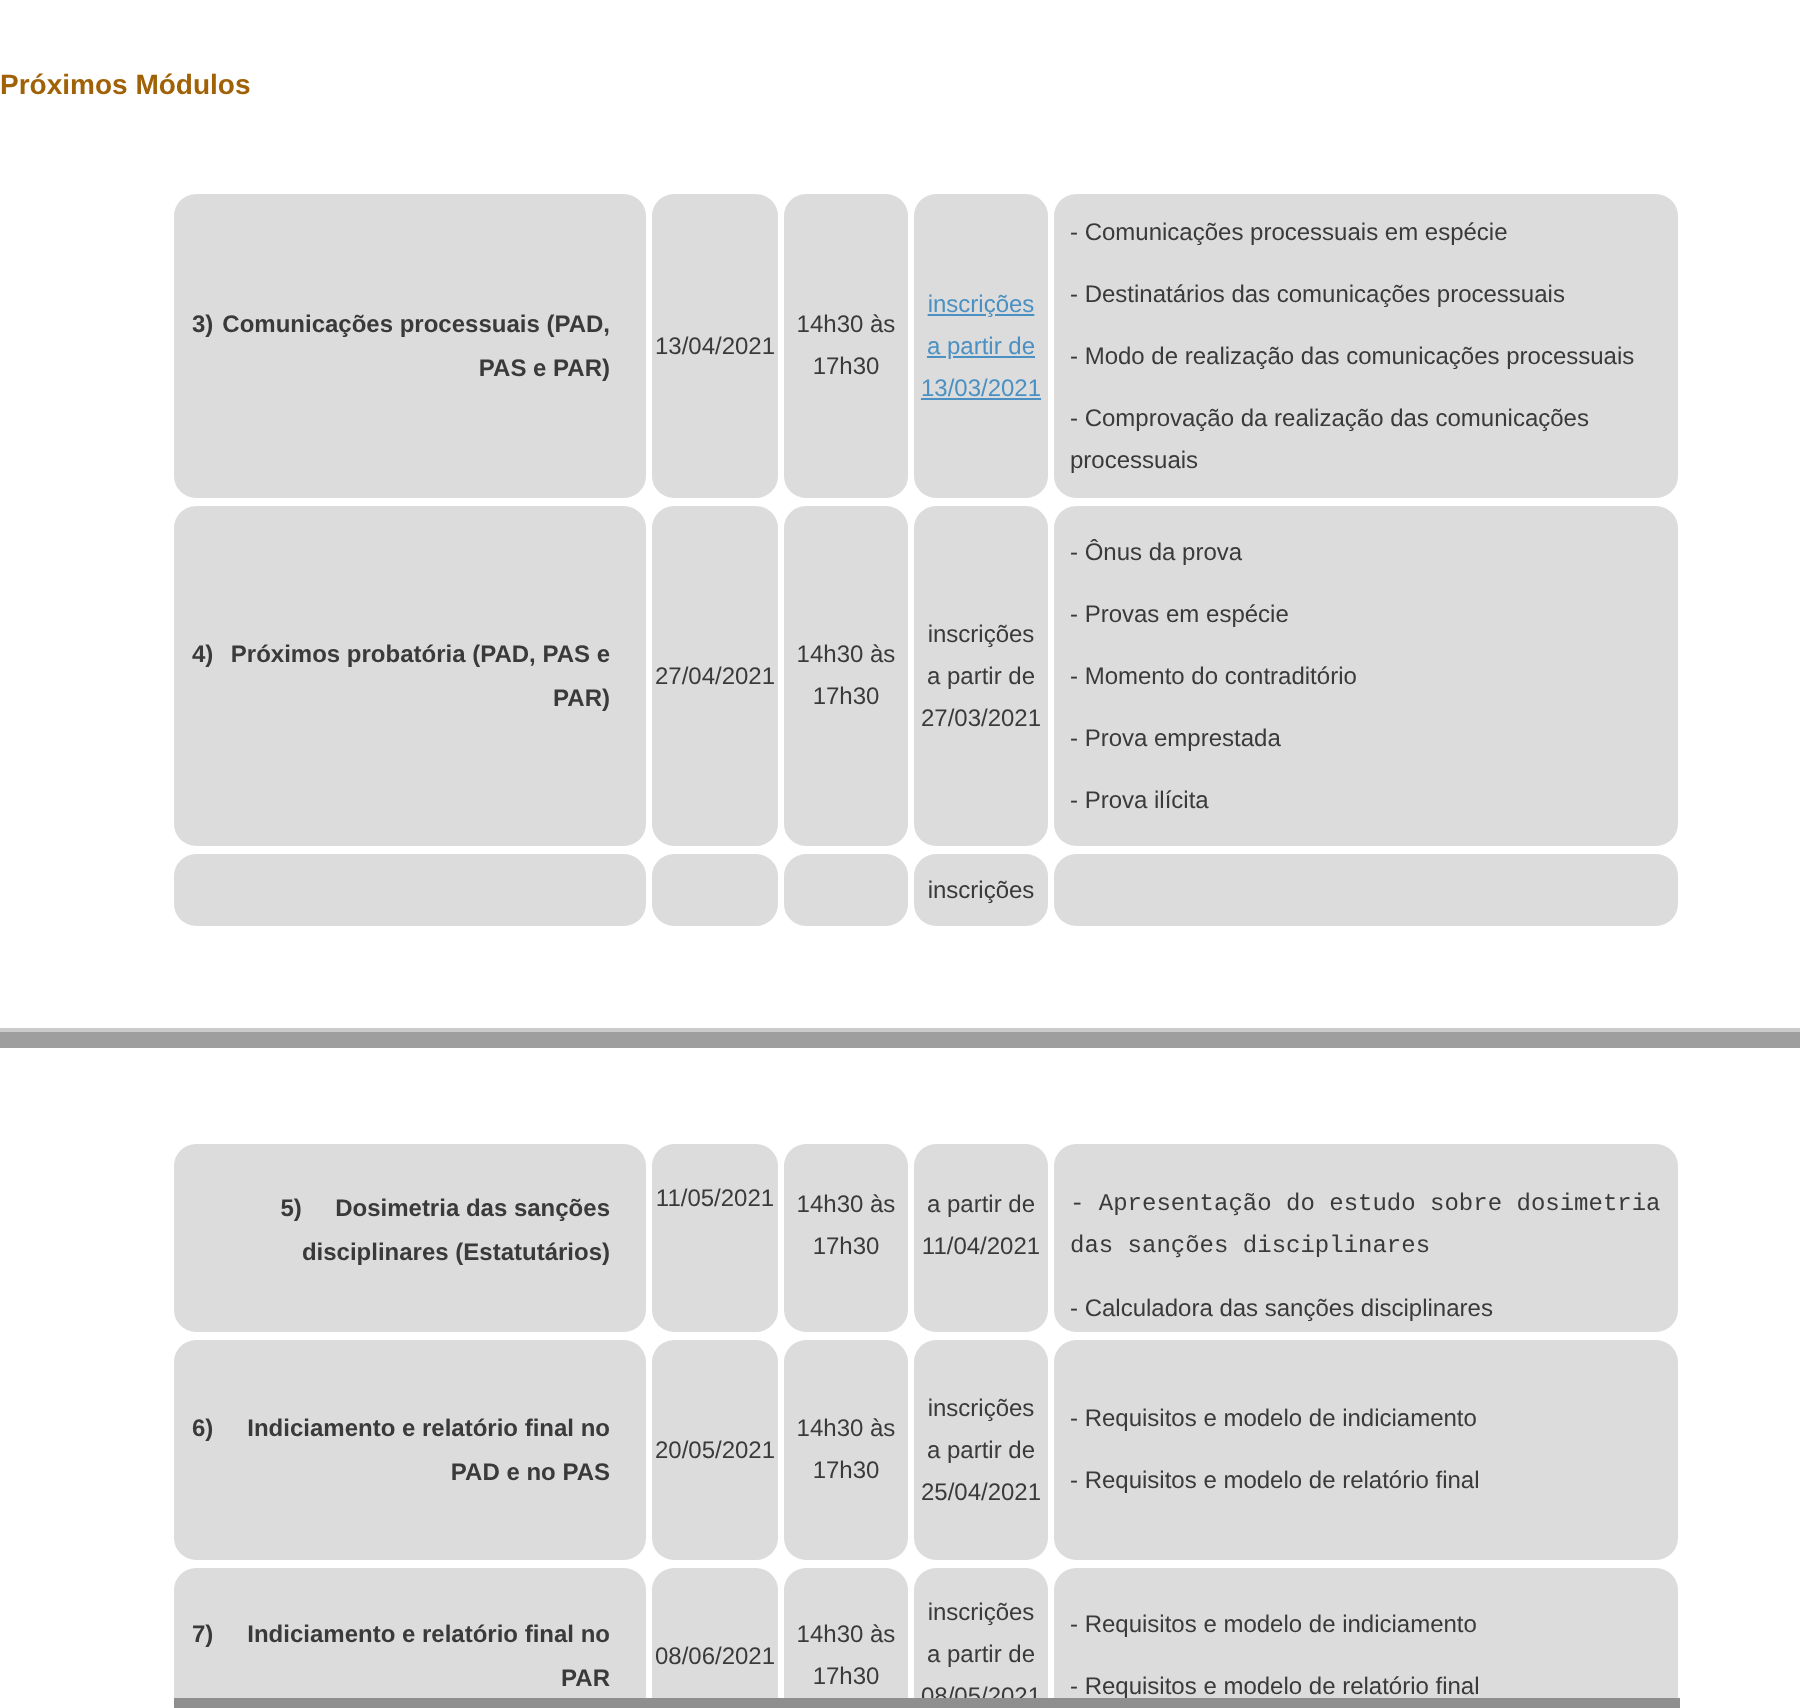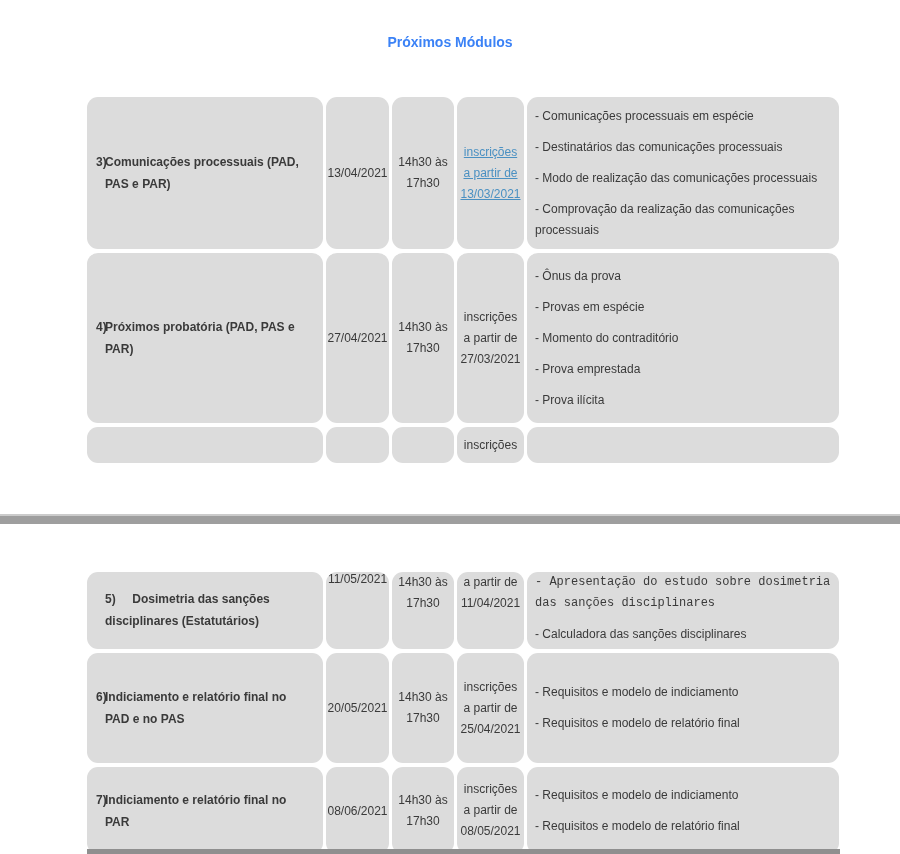--- a/index.html
+++ b/index.html
@@ -9,24 +9,24 @@
     height: 854px;
     background: #ffffff;
     font-family: "Liberation Sans", sans-serif;
     color: #3a3a3a;
     overflow: hidden;
   }
   .page-title {
     position: absolute;
     top: 34px; left: 0;
     width: 100%;
-    text-align: center;
+    text-align: left;
     font-size: 14px;
     font-weight: bold;
-    color: #3b82f6;
+    color: #a16207;
   }
   table.sched {
     position: absolute;
     border-collapse: separate;
     border-spacing: 3px 4px;
     table-layout: fixed;
   }
   #t1 { left: 84px; top: 93px; }
   #t2 { left: 84px; top: 568px; }
   table.sched td {
@@ -54,35 +54,35 @@
   td.cell-title { position: relative; }
   .t1wrap { position: relative; width: 100%; }
   .num {
     position: absolute;
     left: 8px; top: 0;
     font-weight: bold;
     line-height: 22px;
   }
   .ttl {
     font-weight: bold;
-    text-align: left;
+    text-align: right;
     max-width: 200px;
-    margin: 16px auto;
+    margin: 1px auto;
     line-height: 22px;
   }
   td.cell-date, td.cell-time, td.cell-ins { text-align: center; }
   td.cell-date { white-space: nowrap; }
   td.cell-time { line-height: 21px; }
   .ins-line { line-height: 21px; }
   .ins-link { color: #4a90c2; text-decoration: underline; cursor: pointer; }
   td.cell-topics { padding-left: 8px; padding-right: 2px; }
   .topic { line-height: 21px; margin: 10px 0; }
   .topic:first-child { margin-top: 0; }
   .topic:last-child { margin-bottom: 0; }
-  tr.top td { vertical-align: top; padding-top: 0; }
+  tr.top td { vertical-align: top; padding-top: 20px; }
   tr.top .topic:first-child { margin-top: 0; font-family: Liberation Mono, monospace; }
 
   .divider {
     position: absolute;
     left: 0; top: 514px;
     width: 900px; height: 8px;
     background: #9e9e9e;
     border-top: 2px solid #cbcbcb;
   }
   .bottom-bar {

